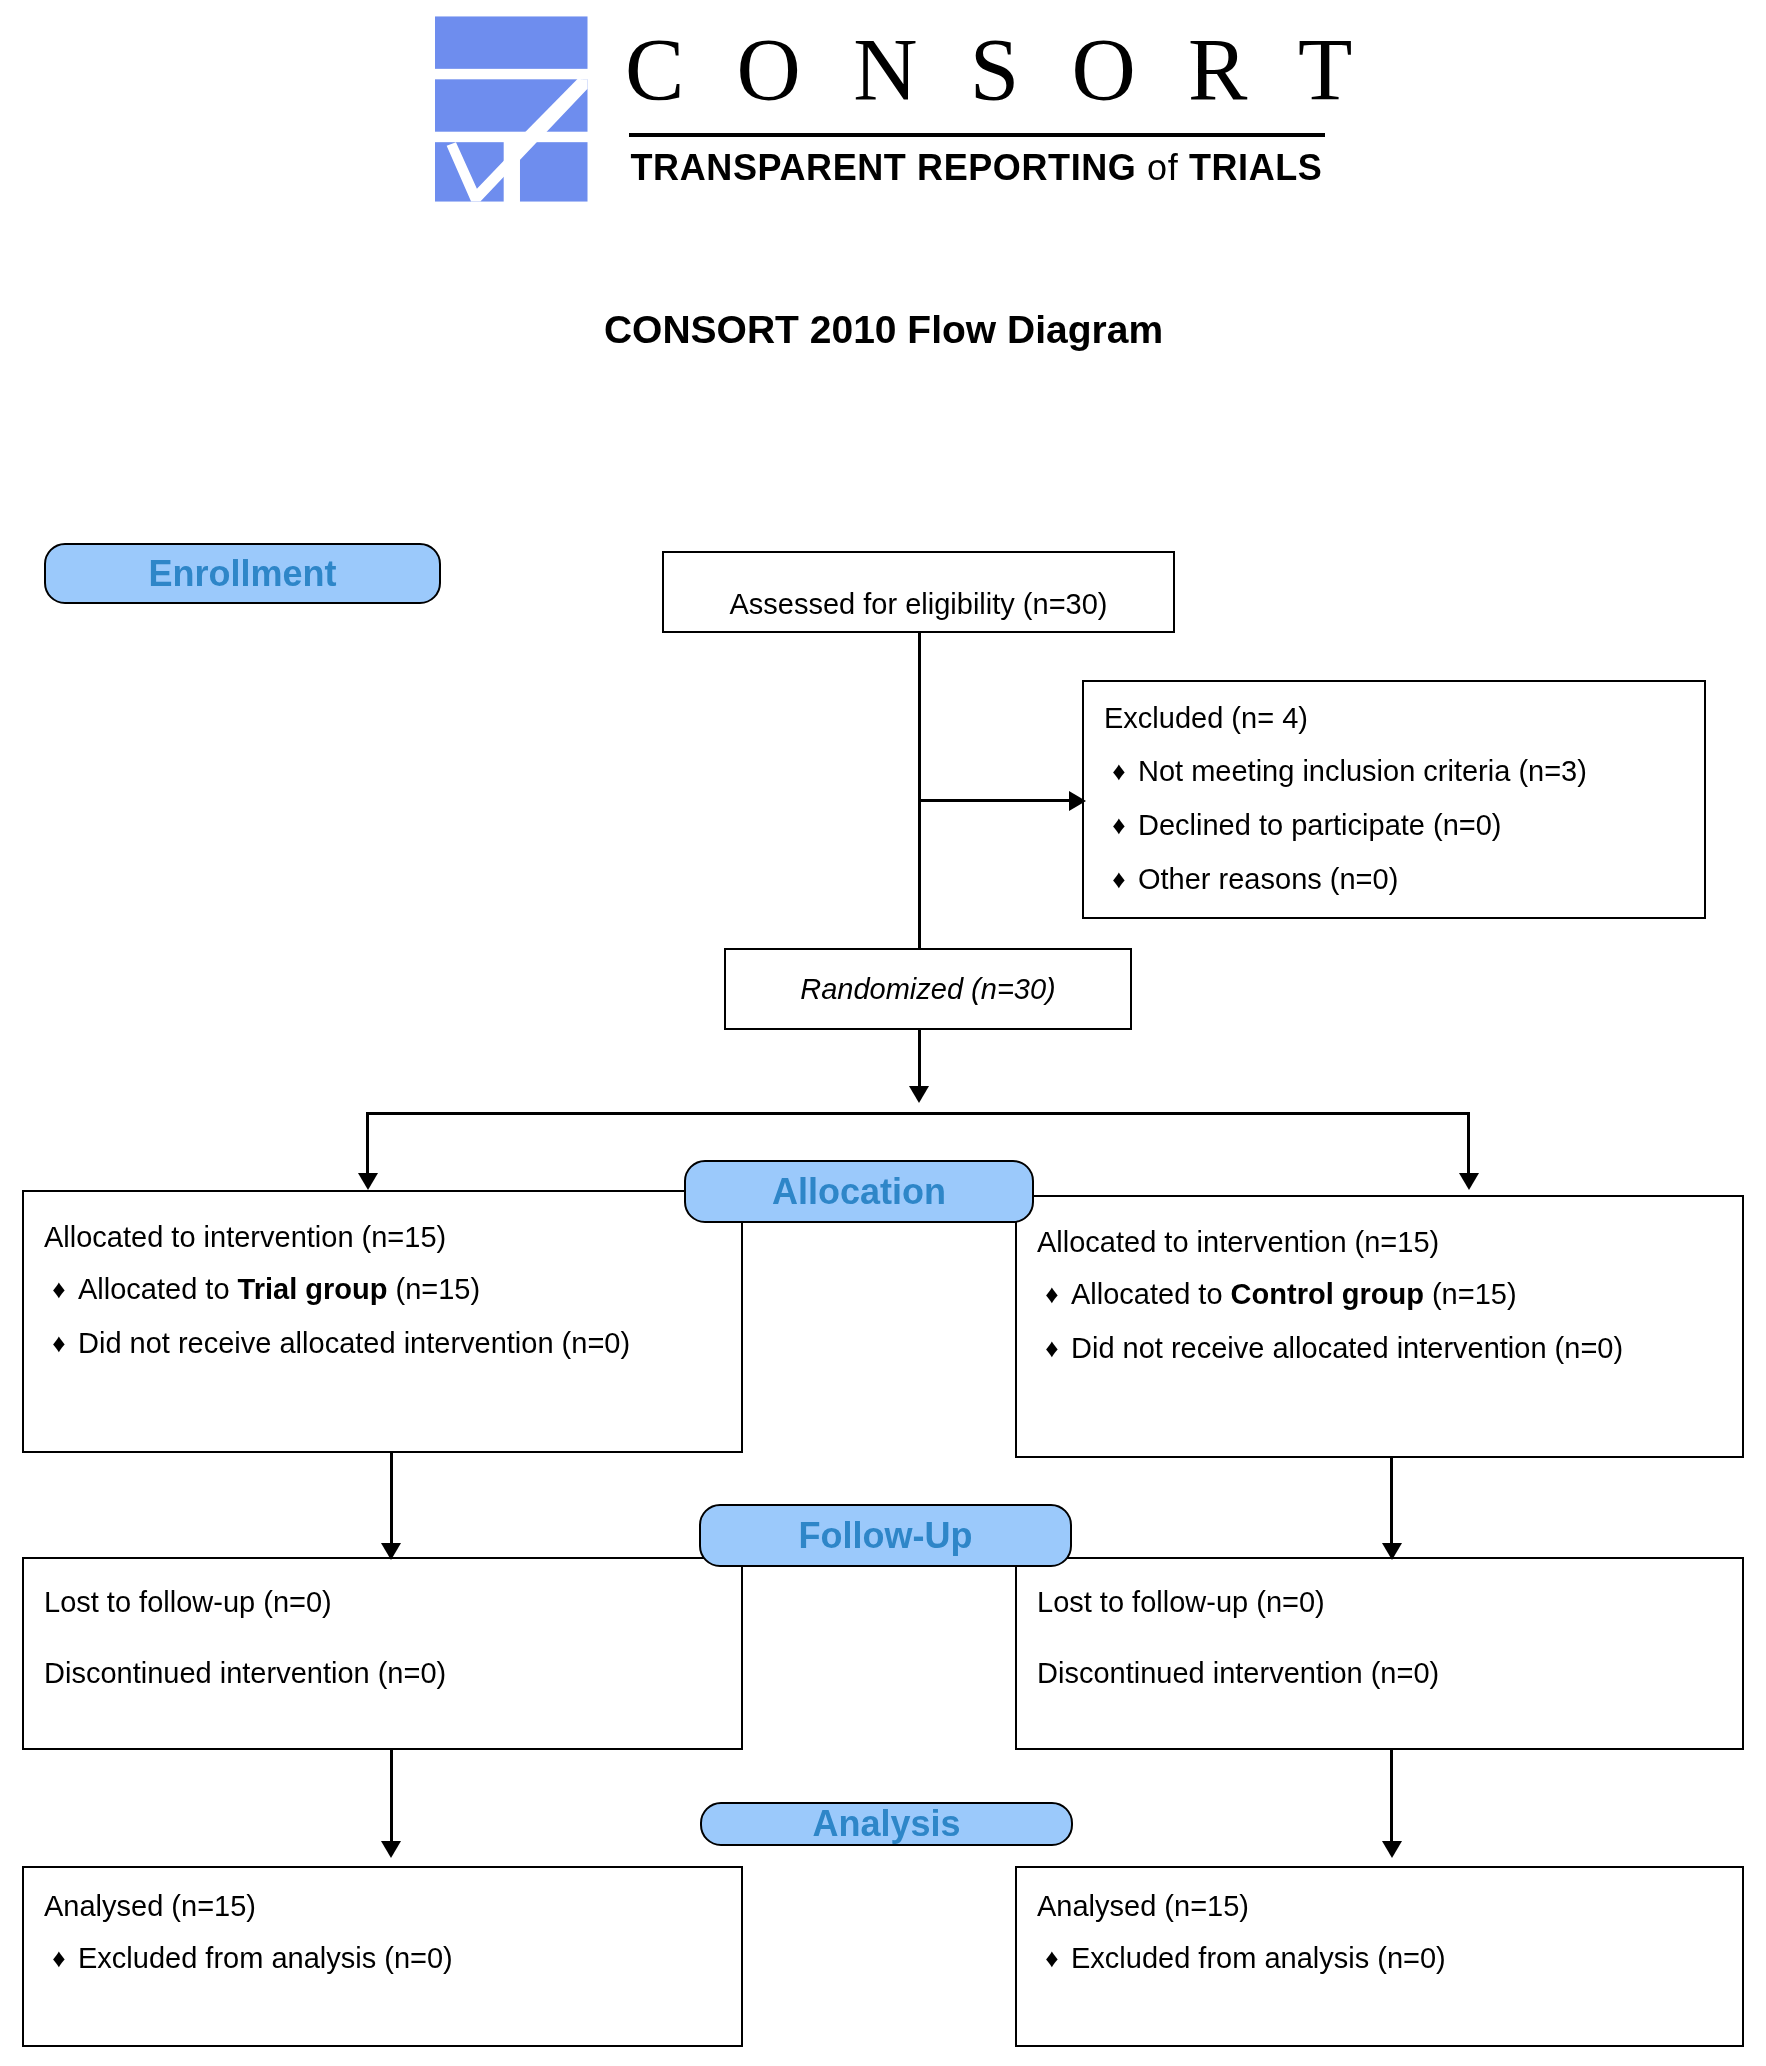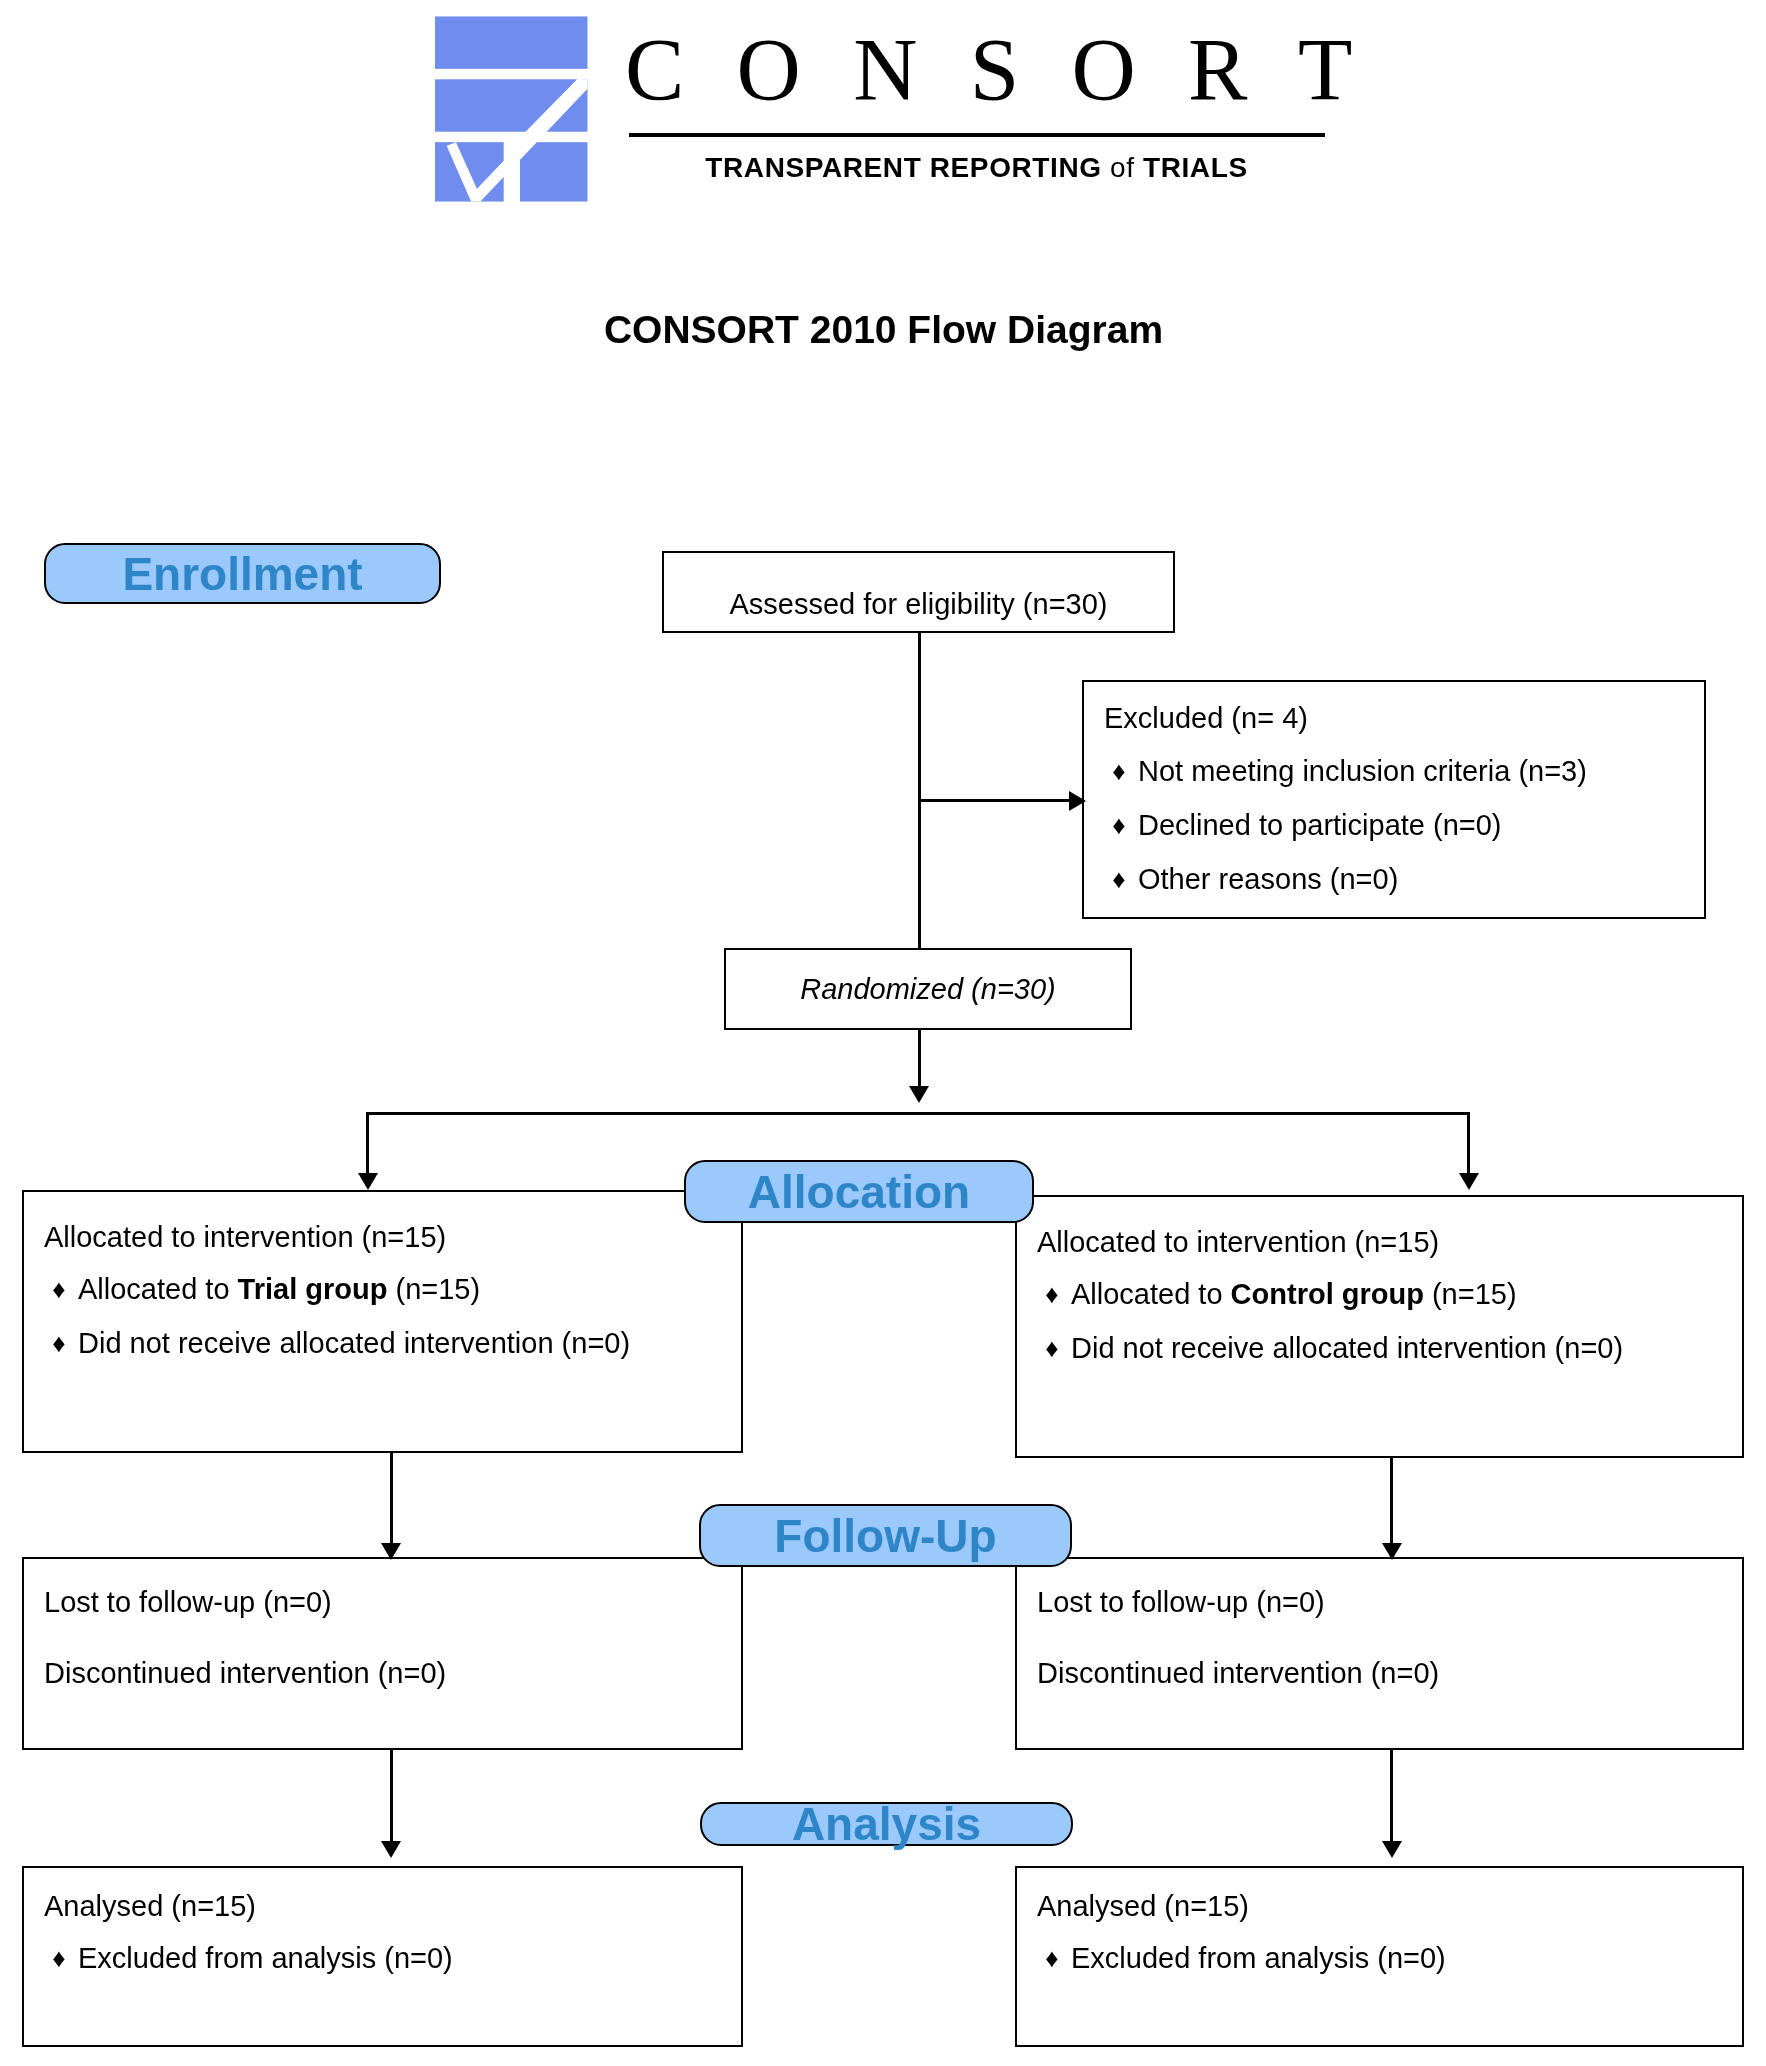--- a/index.html
+++ b/index.html
@@ -64,21 +64,21 @@
     height: 3.5px;
     background: #000000;
   }
   .consort-tag {
     position: absolute;
     left: 0;
     top: 130px;
     width: 100%;
     text-align: center;
     font-family: "Liberation Sans", sans-serif;
-    font-size: 28px;
+    font-size: 36px;
     line-height: 44px;
     font-weight: 700;
     letter-spacing: 0.6px;
     color: #000000;
     white-space: nowrap;
   }
   .tag-of { font-weight: 400; }
 
   
   #flow-title {
@@ -127,21 +127,21 @@
 
   
   .badge {
     position: absolute;
     box-sizing: border-box;
     background: #9BC9FB;
     border: 2.9px solid #000000;
     border-radius: 21px;
     color: #2E86C8;
     font-weight: 700;
-    font-size: 46px;
+    font-size: 36px;
     display: flex;
     align-items: center;
     justify-content: center;
     z-index: 30;
     white-space: nowrap;
   }
 
   
   .vline {
     position: absolute;

